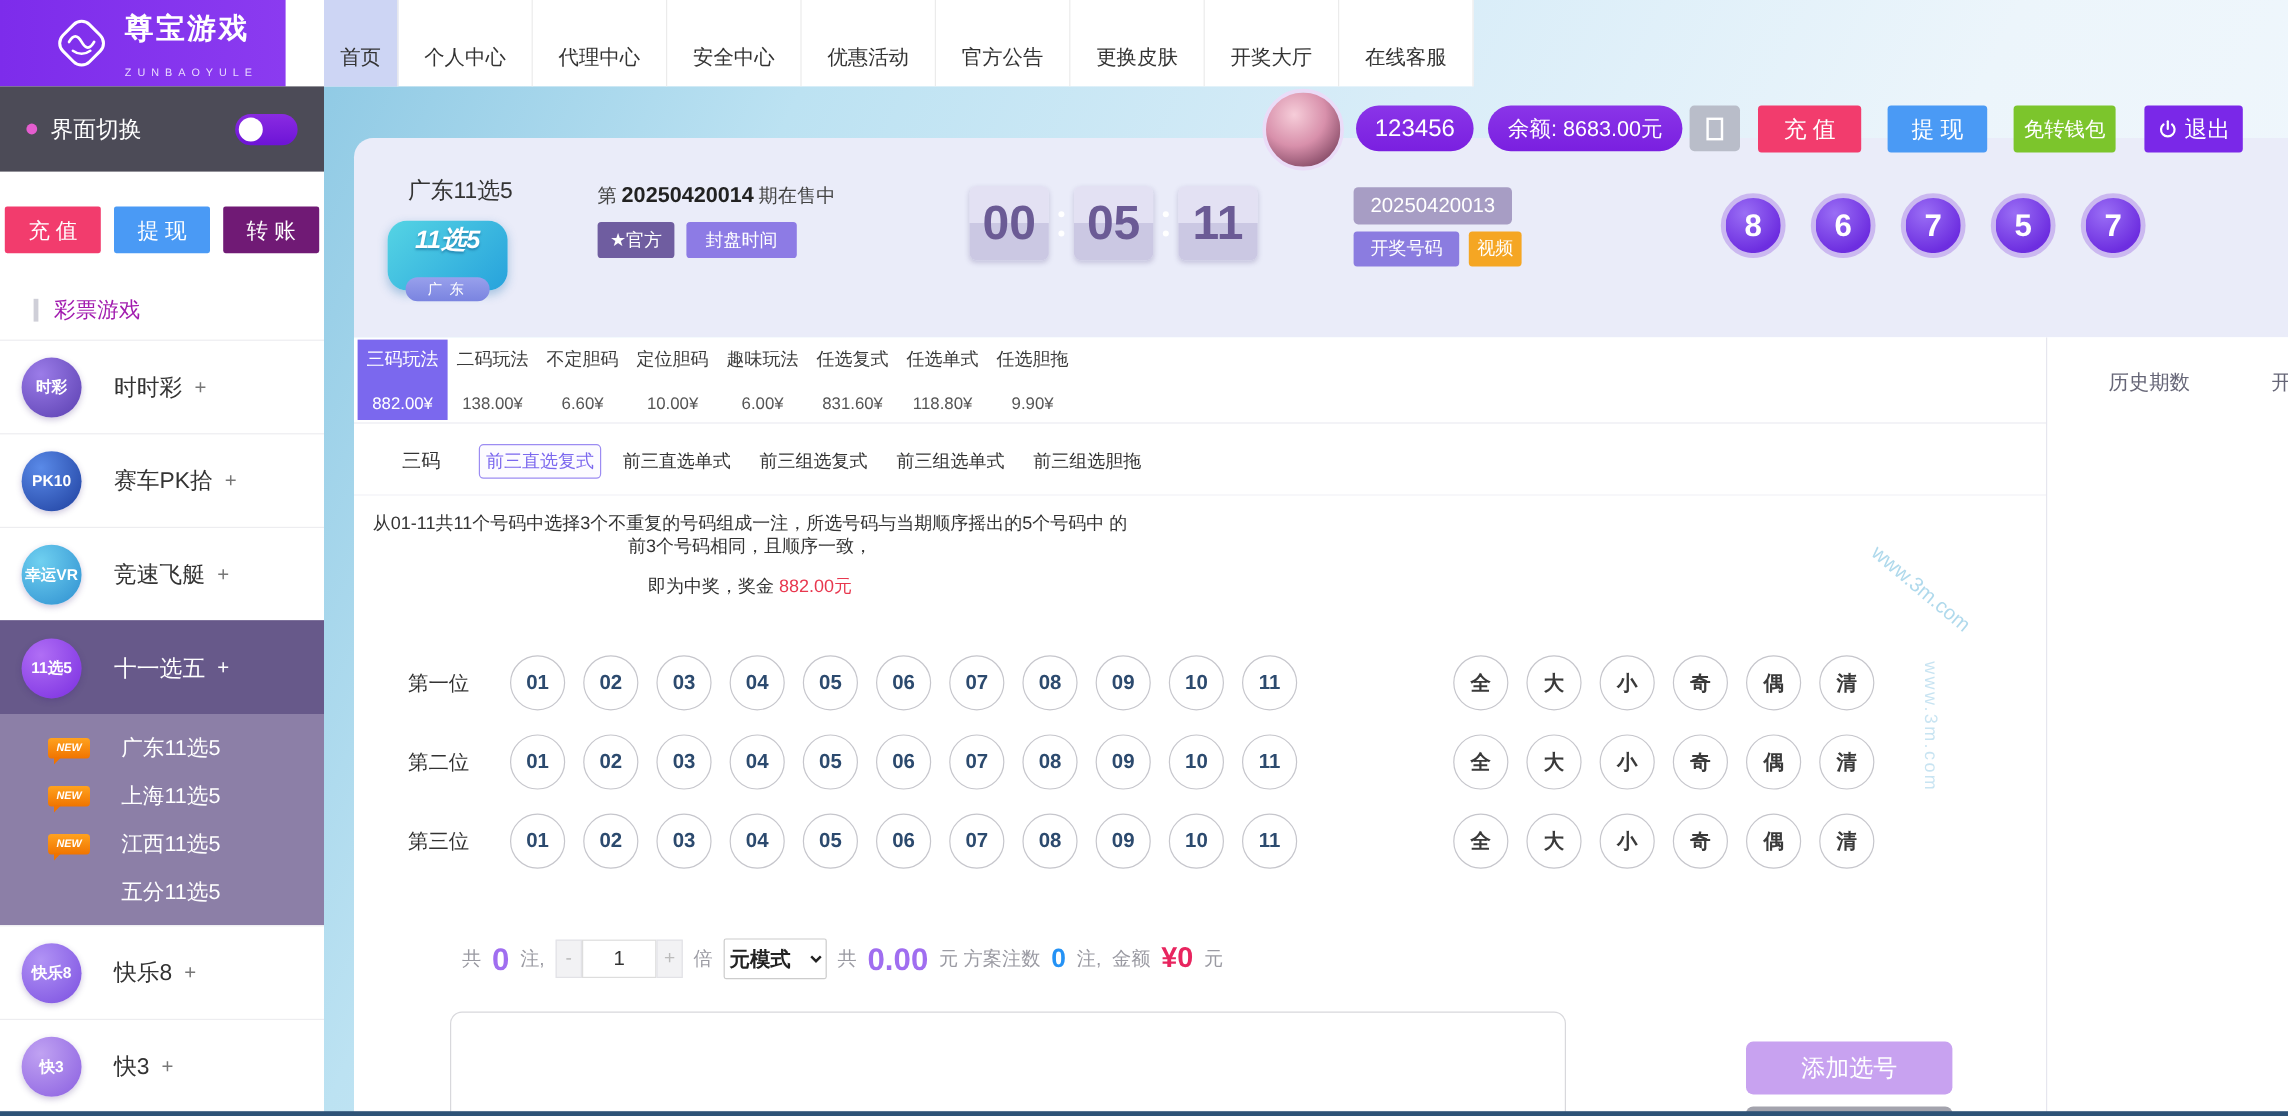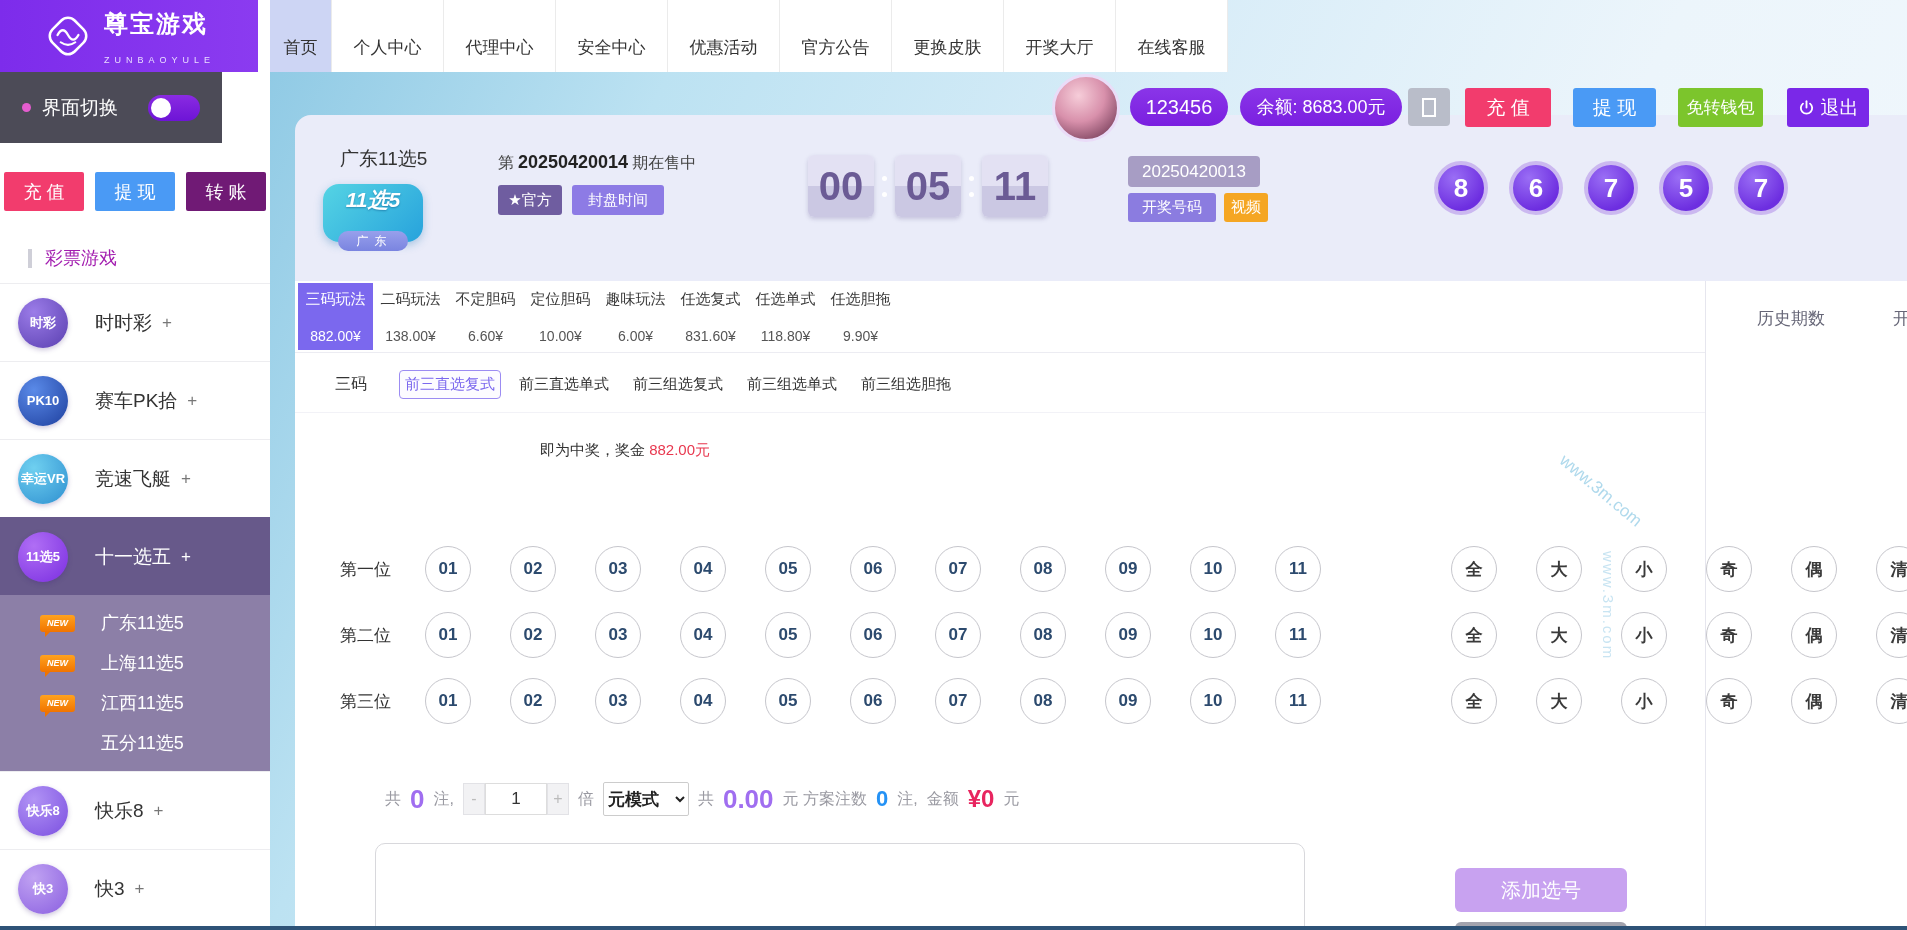--- a/index.html
+++ b/index.html
@@ -2,26 +2,26 @@
 <html><head>
 <meta charset="utf-8">
 <title>尊宝游戏</title>
 <style>
   *{margin:0;padding:0;box-sizing:border-box}
   html,body{width:1907px;height:930px;overflow:hidden;font-family:"Liberation Sans","DejaVu Sans",sans-serif}
   body{position:relative;background:linear-gradient(115deg,#9fd2ea 0%,#8ec9e4 12%,#bce2f2 30%,#d9edf8 52%,#ecf5fb 72%,#f2f8fd 100%)}
 
   
   .sidebar{position:absolute;left:0;top:0;width:270px;height:930px;background:#fff;z-index:5}
-  .logo-bar{position:absolute;left:0;top:0;width:258px;height:72px;background:linear-gradient(90deg,#7d2ceb,#8b3bf0);display:flex;align-items:center;padding-left:44px}
+  .logo-bar{position:absolute;left:0;top:0;width:238px;height:72px;background:linear-gradient(90deg,#7d2ceb,#8b3bf0);display:flex;align-items:center;padding-left:44px}
   .brand-icon{width:48px;height:48px;flex:0 0 48px}
   .brand-text{margin-left:12px;color:#fff}
   .brand-title{font-size:24px;font-weight:bold;letter-spacing:2px}
   .brand-sub{font-size:9px;letter-spacing:5px;color:#e9dcff;margin-top:15px}
-  .toggle-bar{position:absolute;left:0;top:72px;width:222px;height:71px;background:#4c4b57;display:flex;align-items:center;padding:0 22px;color:#fff;font-size:19px}
+  .toggle-bar{position:absolute;left:0;top:72px;width:270px;height:71px;background:#4c4b57;display:flex;align-items:center;padding:0 22px;color:#fff;font-size:19px}
   .toggle-dot{width:9px;height:9px;border-radius:50%;background:#e55dcf;margin-right:11px}
   .switch{margin-left:auto;width:52px;height:26px;border-radius:13px;background:linear-gradient(180deg,#8a2be2,#6d14d6);position:relative;cursor:pointer}
   .switch .knob{position:absolute;left:3px;top:3px;width:20px;height:20px;border-radius:50%;background:#fff}
   .wallet-row{position:absolute;left:4px;top:172px;display:flex;gap:11px;z-index:6}
   .sbtn{width:80px;height:39px;border-radius:2px;color:#fff;font-size:18px;display:flex;align-items:center;justify-content:center;cursor:pointer}
   .sbtn-pink{background:#f23c6d}.sbtn-blue{background:#4a9af5}.sbtn-orange{background:#701a75}
   .side-section{position:absolute;left:28px;top:246px;display:flex;align-items:center;font-size:18px;color:#a21caf}
   .side-section .bar{width:4px;height:19px;background:#cfcfd8;margin-right:13px}
   .menu{position:absolute;left:0;top:283px;width:270px}
   .menu-item{height:78px;display:flex;align-items:center;padding-left:18px;border-top:1px solid #ededf0;background:#fff;cursor:pointer}
@@ -98,21 +98,21 @@
   .subtabs{position:absolute;left:40px;top:89px;display:flex;align-items:center}
   .group-label{font-size:16px;color:#333;margin-right:32px}
   .chip{font-size:15px;color:#333;padding:4px 5px;margin-right:12px;border:1px solid transparent;cursor:pointer}
   .chip.active{color:#7b68ee;border:1px solid #9c8cf2;border-radius:4px;background:#fcfbff}
   .desc{position:absolute;left:15px;top:146px;width:630px;text-align:center;font-size:15px;color:#333}
   .desc .l2{margin-top:14px}
   .desc .red{color:#e8384f}
   .pick-row{position:absolute;left:45px;display:flex;align-items:center;height:46px}
   .row1{top:265px}.row2{top:331px}.row3{top:397px}
   .row-label{width:85px;font-size:17px;color:#333}
-  .balls,.quick{display:flex;gap:39px}
+  .balls,.quick{display:flex;gap:15px}
   .quick{margin-left:130px}
   .ball,.qball{width:46px;height:46px;border-radius:50%;border:1px solid #c6c6cc;background:#fff;display:flex;align-items:center;justify-content:center;font-size:17px;font-weight:bold;cursor:pointer}
   .ball{color:#2c4a6e}
   .qball{color:#3a3a3a}
   .bet-bar{position:absolute;left:90px;top:500px;height:36px;display:flex;align-items:center;gap:9px;font-size:16px;color:#9a9aa2}
   .big-purple{font-size:26px;color:#a06ef0;font-weight:bold}
   .big-blue{font-size:22px;color:#2492f5;font-weight:bold}
   .big-red{font-size:24px;color:#e8255f;font-weight:bold}
   .step-btn{width:22px;height:32px;background:#f2f2f4;border:1px solid #e2e2e6;color:#bbb;display:flex;align-items:center;justify-content:center;font-size:16px;cursor:pointer}
   .step-input{width:62px;height:32px;border:1px solid #ddd;text-align:center;font-size:17px;color:#333;outline:none}
@@ -384,20 +384,21 @@
         <span class="chip">前三组选复式</span>
 
         <span class="chip">前三组选单式</span>
 
         <span class="chip">前三组选胆拖</span>
       </div>
   </div>
   <div class="subtab-line"></div>
 
   <div class="desc">
+    <div class="l1">从01-11共11个号码中选择3个不重复的号码组成一注，所选号码与当期顺序摇出的5个号码中 的前3个号码相同，且顺序一致，</div>
     <div class="l2">
       <span>即为中奖，奖金 </span><span class="red">882.00元</span>
     </div>
   </div>
 
   <div class="pick-row row1">
     <span class="row-label">第一位</span>
     <div class="balls">
 
     <div class="ball">01</div>

